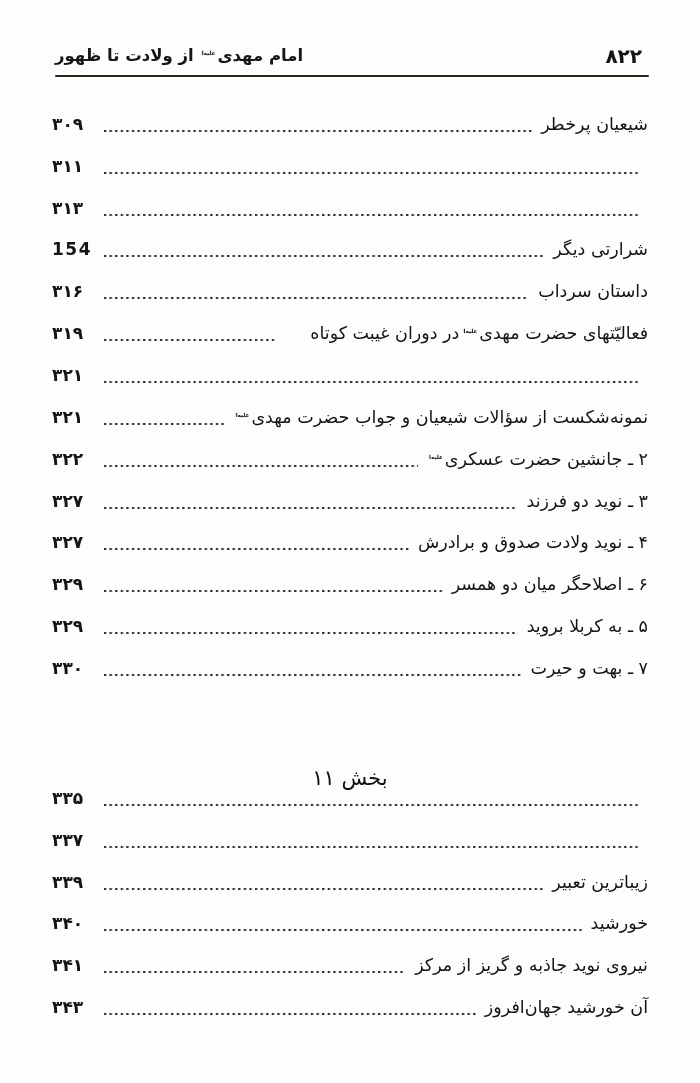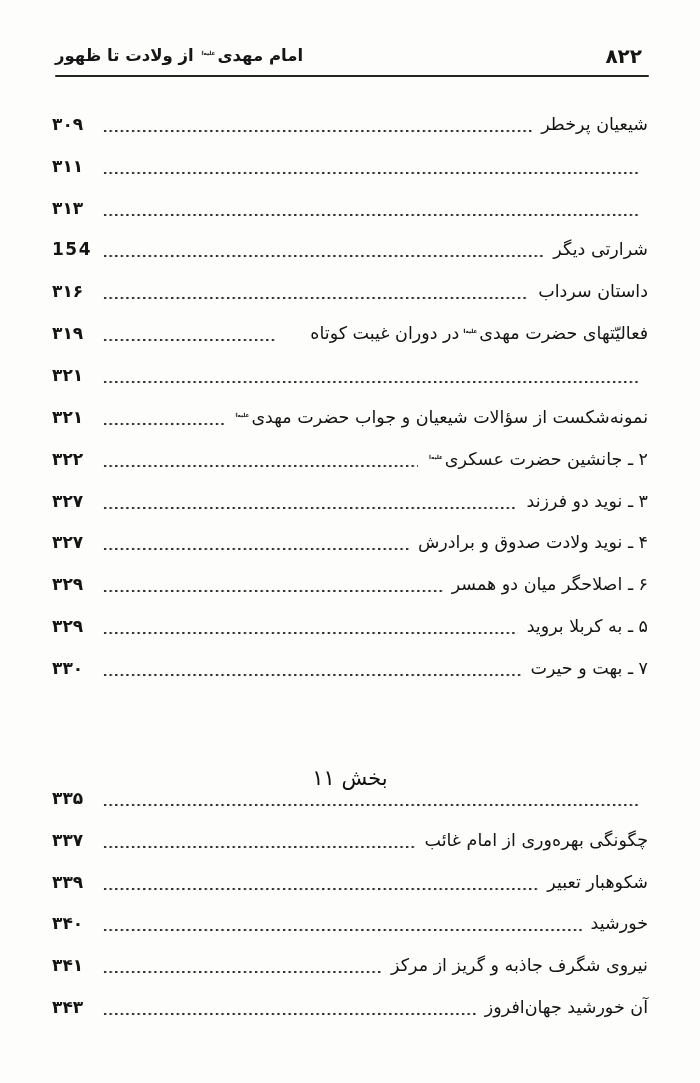--- a/index.html
+++ b/index.html
@@ -168,39 +168,38 @@
 
   <div class="section-heading">بخش ۱۱</div>
 
   <div class="toc toc-2">
   <div class="row">
     <span class="leader"></span>
     <span class="pnum">۳۳۵</span>
   </div>
 
   <div class="row">
-    <span class="title"><span class="t1">چگونگی بهره‌وری از امام غائب</span></span>
     <span class="leader"></span>
     <span class="pnum">۳۳۷</span>
   </div>
 
   <div class="row">
-    <span class="title"><span class="t1">شکوهبار تعبیر</span></span>
+    <span class="title"><span class="t1">زیباترین تعبیر</span></span>
     <span class="leader"></span>
     <span class="pnum">۳۳۹</span>
   </div>
 
   <div class="row">
     <span class="title"><span class="t1">خورشید</span></span>
     <span class="leader"></span>
     <span class="pnum">۳۴۰</span>
   </div>
 
   <div class="row">
-    <span class="title"><span class="t1">نیروی شگرف جاذبه و گریز از مرکز</span></span>
+    <span class="title"><span class="t1">نیروی نوید جاذبه و گریز از مرکز</span></span>
     <span class="leader"></span>
     <span class="pnum">۳۴۱</span>
   </div>
 
   <div class="row">
     <span class="title"><span class="t1">آن خورشید جهان‌افروز</span></span>
     <span class="leader"></span>
     <span class="pnum">۳۴۳</span>
   </div>
 </div>

